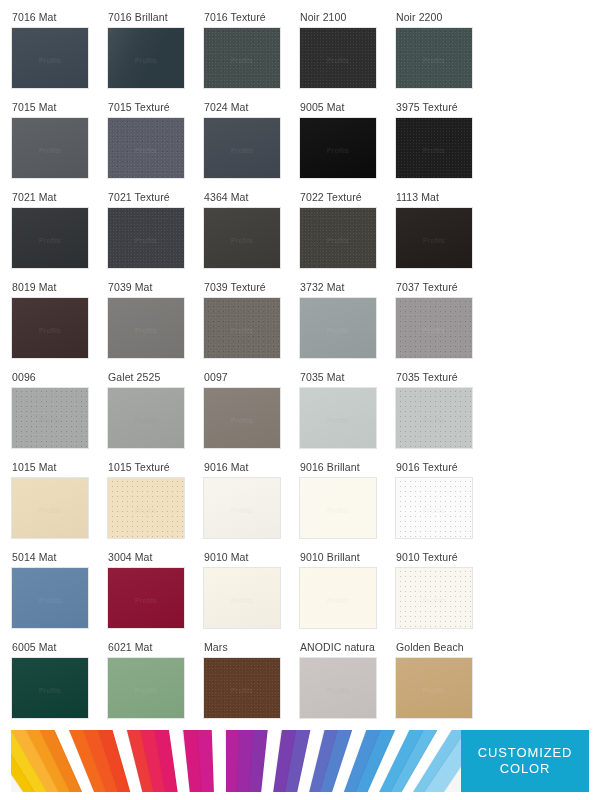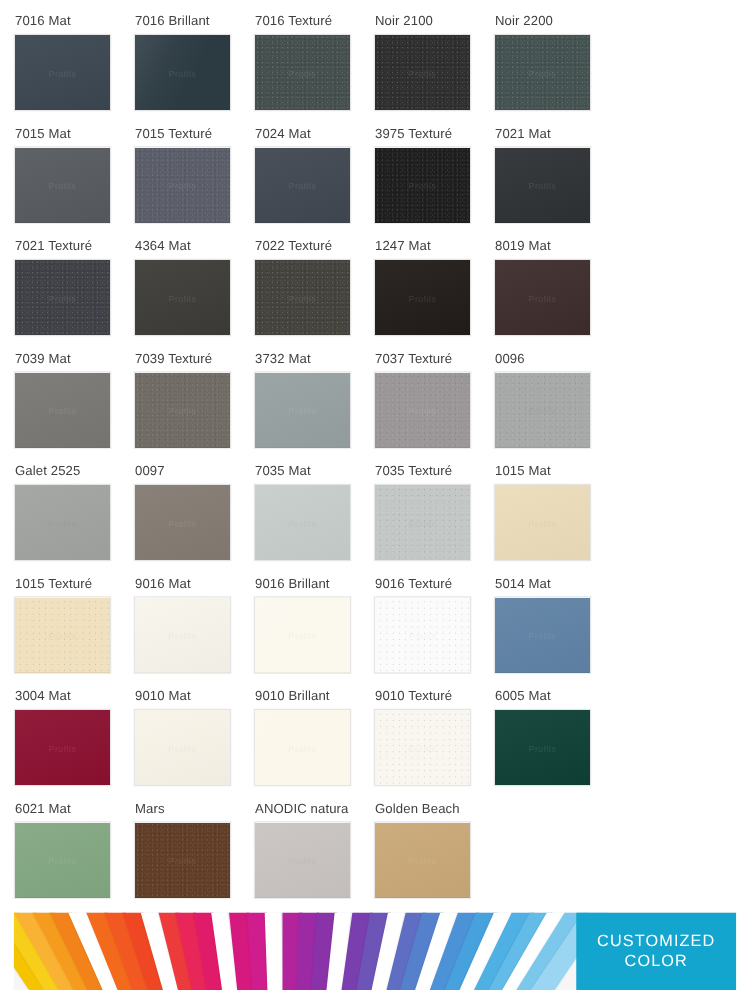--- a/index.html
+++ b/index.html
@@ -209,20 +209,26 @@
           <span class="chip-watermark">Profils</span>
         </div>
       </div>
       <div class="swatch-cell">
         <div class="swatch-label">7024 Mat</div>
         <div class="swatch-chip matte" style="background-color: rgb(64, 71, 80);">
           <span class="chip-watermark">Profils</span>
         </div>
       </div>
       <div class="swatch-cell">
+        <div class="swatch-label">9005 Mat</div>
+        <div class="swatch-chip matte" style="background-color: rgb(11, 11, 12);">
+          <span class="chip-watermark">Profils</span>
+        </div>
+      </div>
+      <div class="swatch-cell">
         <div class="swatch-label">3975 Texturé</div>
         <div class="swatch-chip tex" style="background-color: rgb(30, 30, 30);">
           <span class="chip-watermark">Profils</span>
         </div>
       </div>
       <div class="swatch-cell">
         <div class="swatch-label">7021 Mat</div>
         <div class="swatch-chip matte" style="background-color: rgb(46, 49, 52);">
           <span class="chip-watermark">Profils</span>
         </div>
@@ -239,21 +245,21 @@
           <span class="chip-watermark">Profils</span>
         </div>
       </div>
       <div class="swatch-cell">
         <div class="swatch-label">7022 Texturé</div>
         <div class="swatch-chip tex" style="background-color: rgb(68, 66, 61);">
           <span class="chip-watermark">Profils</span>
         </div>
       </div>
       <div class="swatch-cell">
-        <div class="swatch-label">1247 Mat</div>
+        <div class="swatch-label">1113 Mat</div>
         <div class="swatch-chip matte" style="background-color: rgb(33, 28, 25);">
           <span class="chip-watermark">Profils</span>
         </div>
       </div>
       <div class="swatch-cell">
         <div class="swatch-label">8019 Mat</div>
         <div class="swatch-chip matte" style="background-color: rgb(61, 44, 43);">
           <span class="chip-watermark">Profils</span>
         </div>
       </div>

